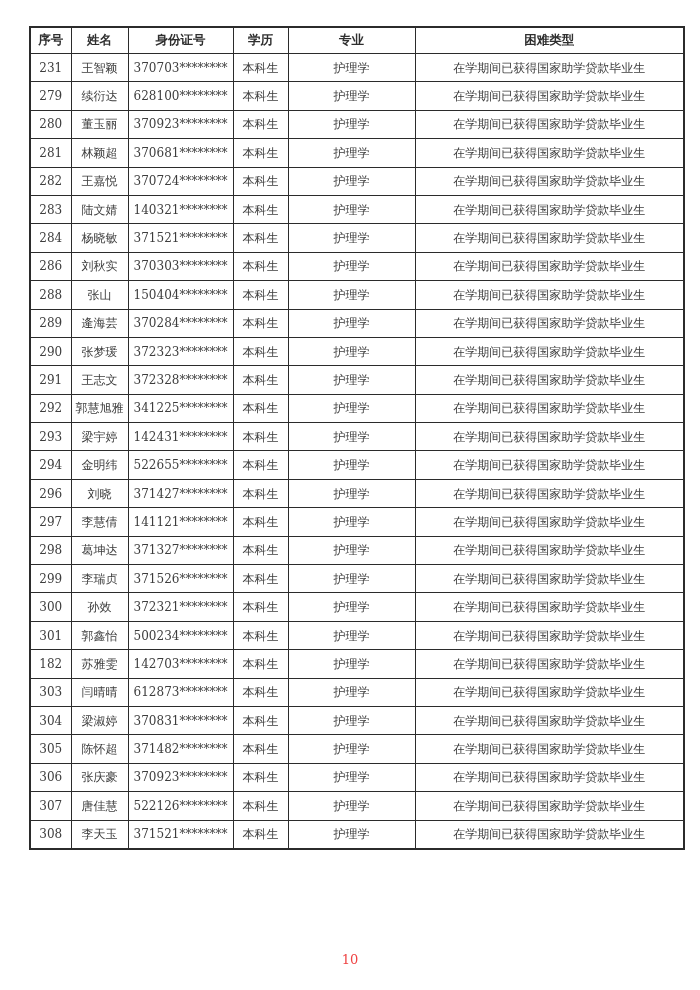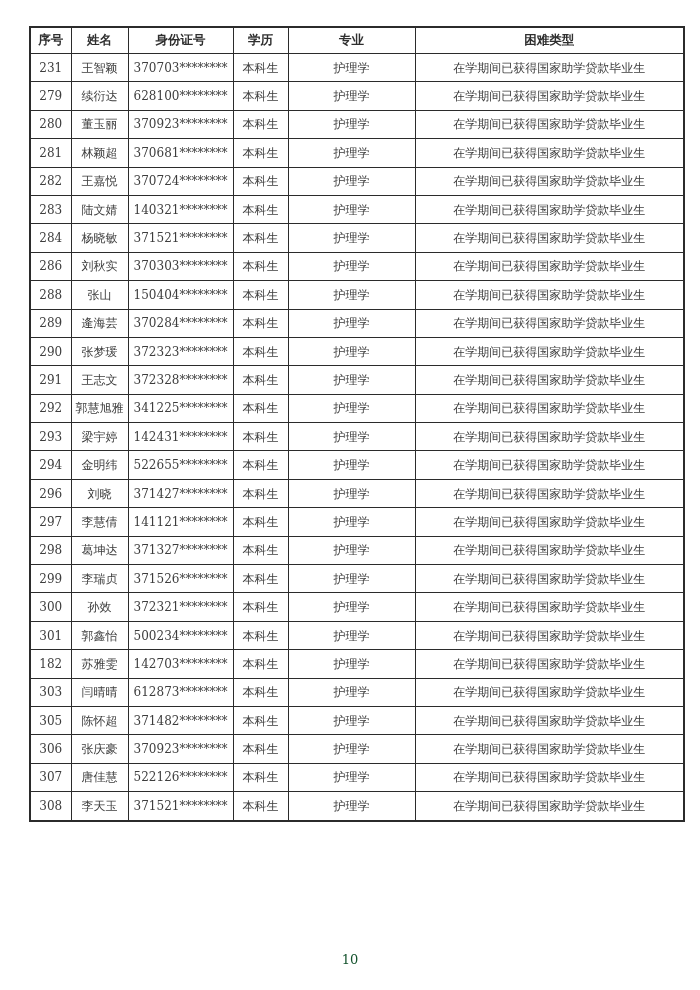--- a/index.html
+++ b/index.html
@@ -52,21 +52,21 @@
   col.c-education  { width: 55px; }
   col.c-major      { width: 127px; }
   col.c-difficulty { width: 269px; }
   .page-number {
     position: absolute;
     left: 0;
     right: 0;
     top: 952px;
     text-align: center;
     font-size: 13px;
-    color: #14532d;
+    color: #ef4444;
   }
 </style>
 </head>
 <body>
 
 <div class="page">
 
   <table class="roster">
     <colgroup>
       <col class="c-index">
@@ -265,20 +265,28 @@
         </tr>
         <tr>
           <td>303</td>
           <td>闫晴晴</td>
           <td>612873********</td>
           <td>本科生</td>
           <td>护理学</td>
           <td>在学期间已获得国家助学贷款毕业生</td>
         </tr>
         <tr>
+          <td>304</td>
+          <td>梁淑婷</td>
+          <td>370831********</td>
+          <td>本科生</td>
+          <td>护理学</td>
+          <td>在学期间已获得国家助学贷款毕业生</td>
+        </tr>
+        <tr>
           <td>305</td>
           <td>陈怀超</td>
           <td>371482********</td>
           <td>本科生</td>
           <td>护理学</td>
           <td>在学期间已获得国家助学贷款毕业生</td>
         </tr>
         <tr>
           <td>306</td>
           <td>张庆豪</td>

